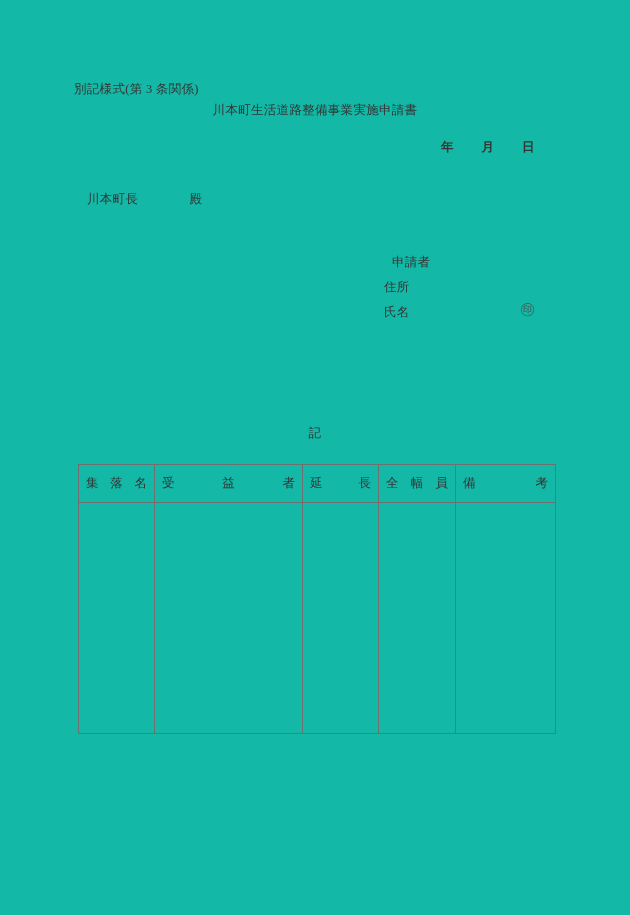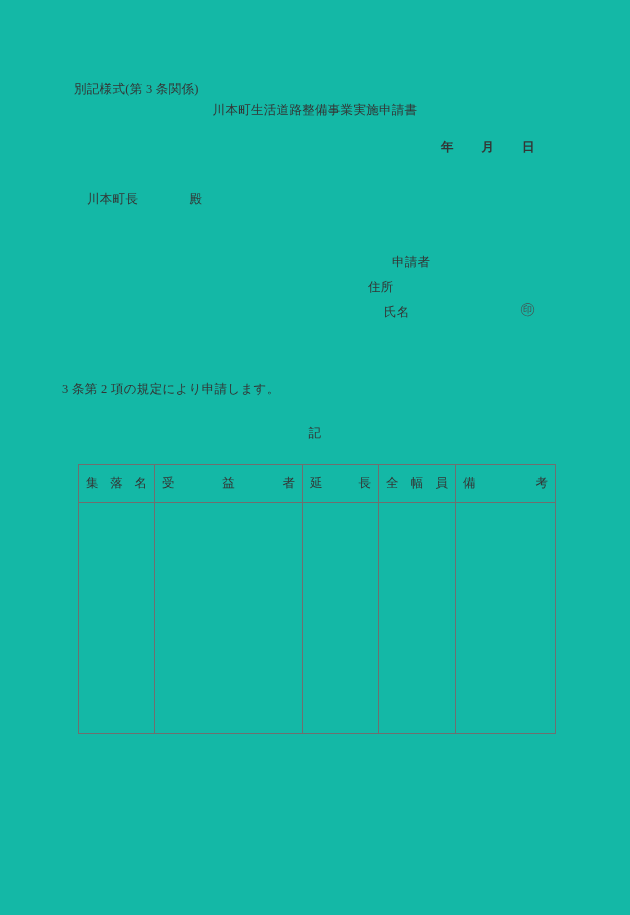--- a/index.html
+++ b/index.html
@@ -26,21 +26,21 @@
   .centered {
     left: 0;
     right: 0;
     text-align: center;
   }
   .form-designation { left: 74px;  top: 82px; }
   .doc-title        { top: 103px; }
   .date-line        { left: 441px; top: 140px; letter-spacing: 1px; font-weight: bold; }
   .addressee-line   { left: 87px;  top: 192px; }
   .applicant-label  { left: 392px; top: 255px; }
-  .address-label    { left: 368px; top: 280px; }
+  .address-label    { left: 384px; top: 280px; }
   .name-label       { left: 384px; top: 305px; text-align: right; }
   .seal-mark        { left: 520px; top: 302px; font-size: 15px; color: #4a4a4a; }
   .body-line-1      { left: 87px;  top: 360px; }
   .body-line-2      { left: 62px;  top: 382px; }
   .note-heading     { top: 426px; }
 
   table.app-table {
     position: absolute;
     left: 78px;
     top: 464px;
@@ -86,21 +86,20 @@
 
   <div class="abs applicant-label">申請者</div>
 
   <div class="abs address-label">住所</div>
 
   <div class="abs name-label">氏名</div>
 
   <div class="abs seal-mark">㊞</div>
 
 
-  <div class="abs body-line-2">3 条第 2 項の規定により申請します。</div>
 
   <div class="abs centered note-heading">記</div>
 
   <table class="app-table">
     <colgroup>
       <col style="width:76px">
       <col style="width:148px">
       <col style="width:76px">
       <col style="width:77px">
       <col style="width:100px">

